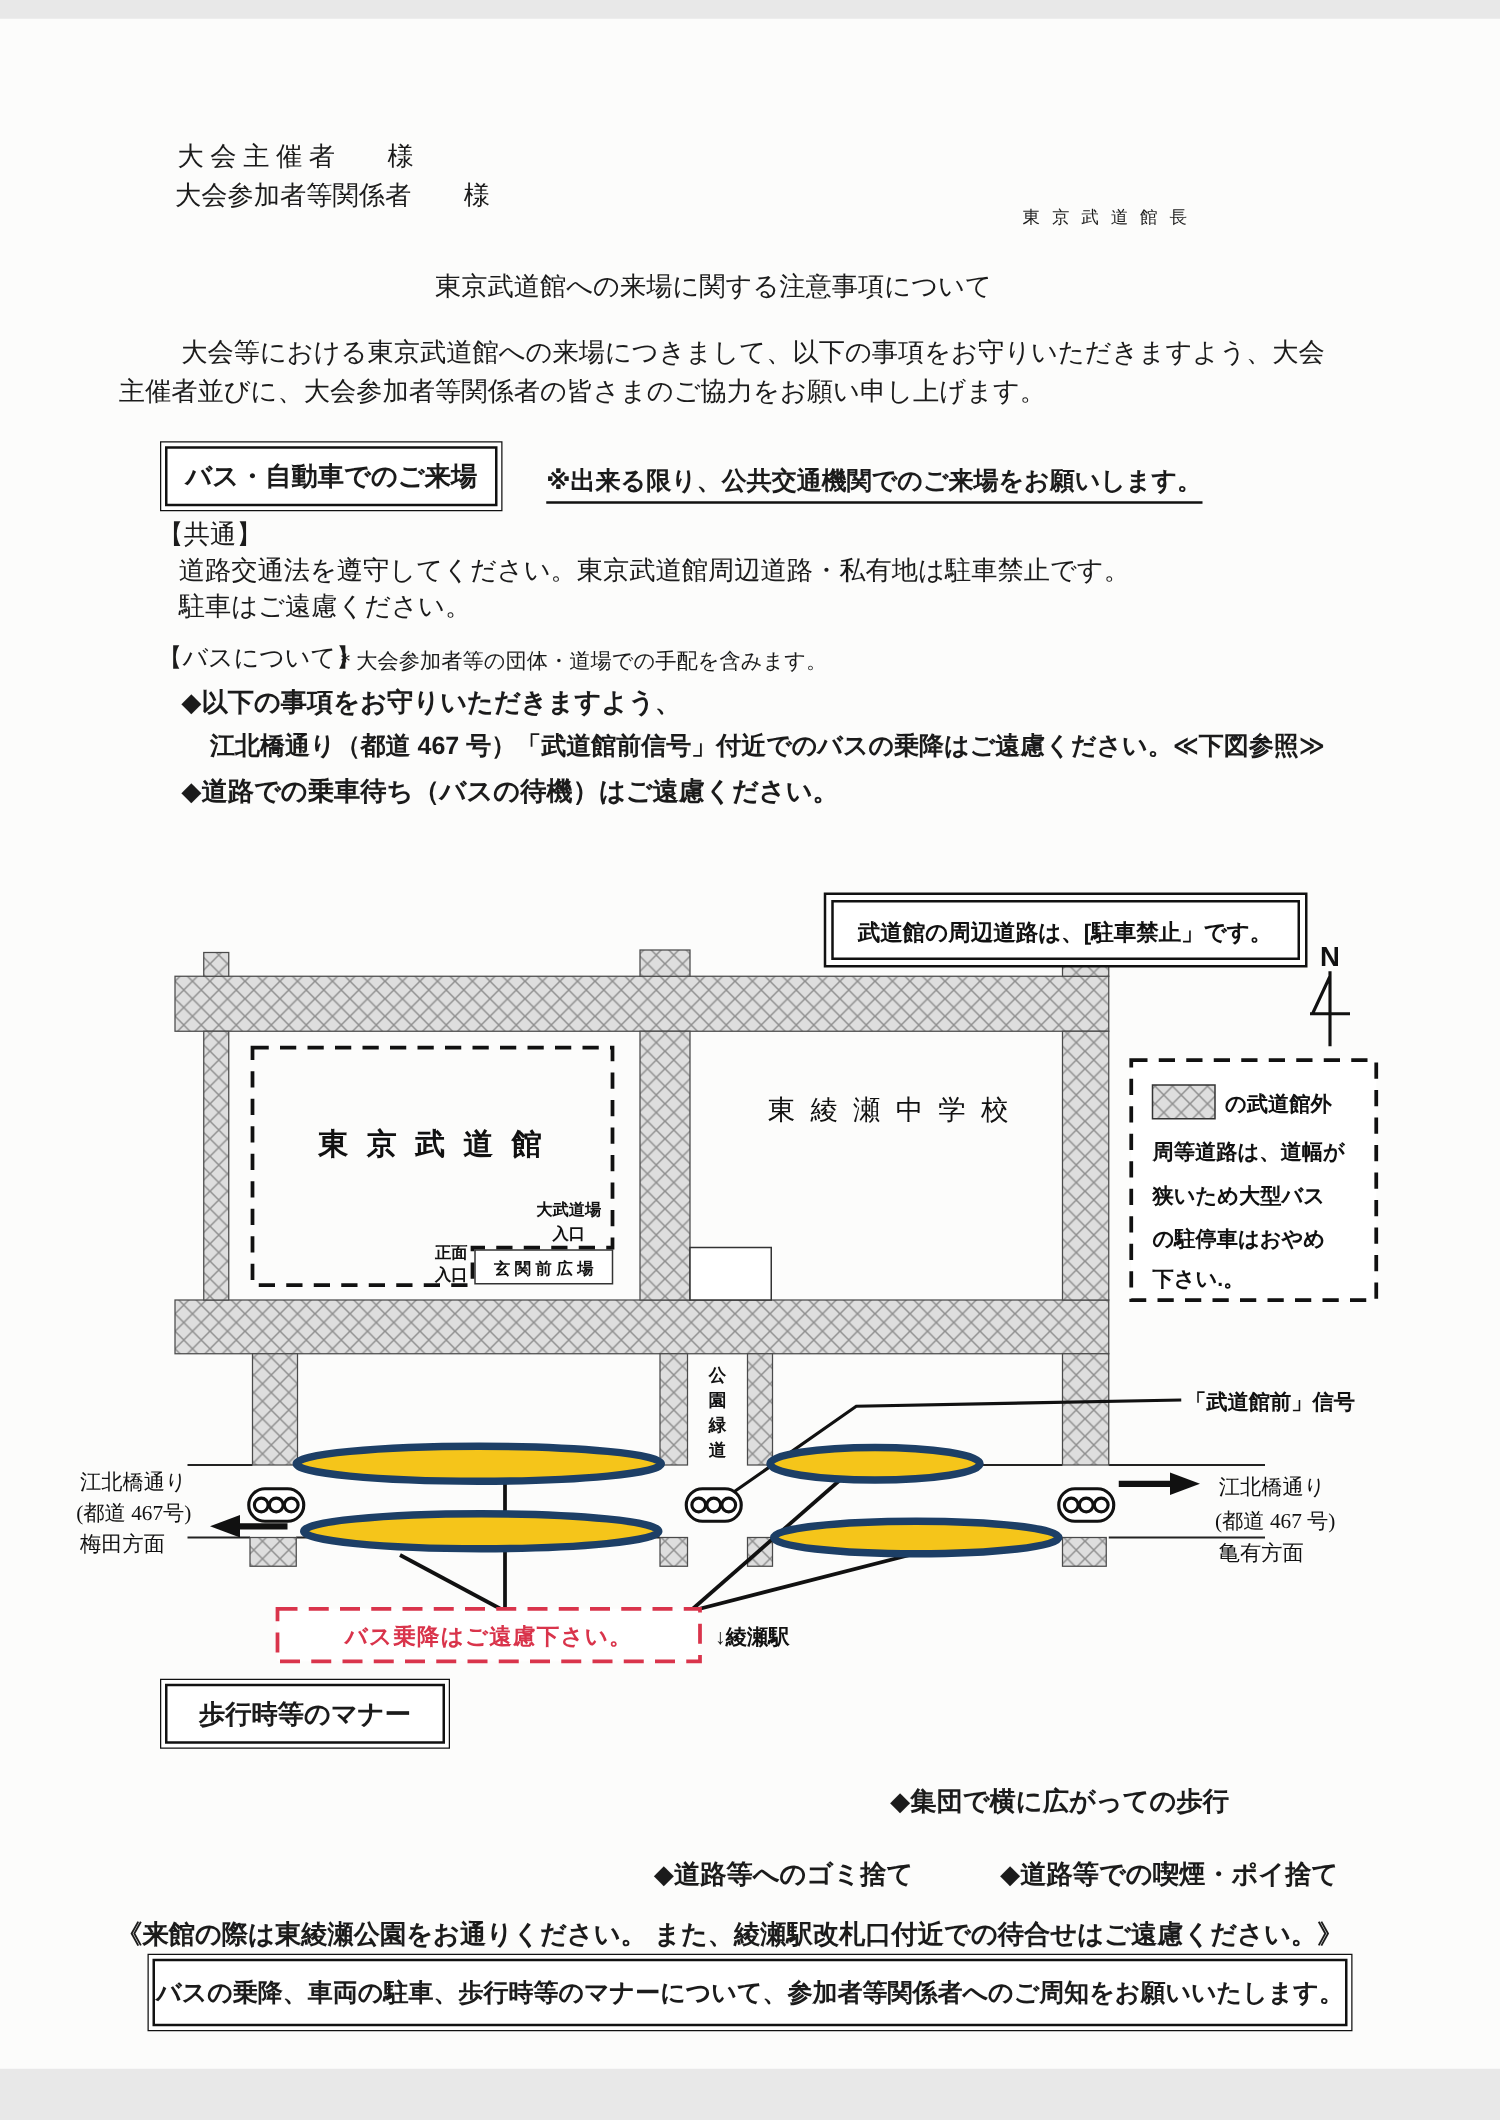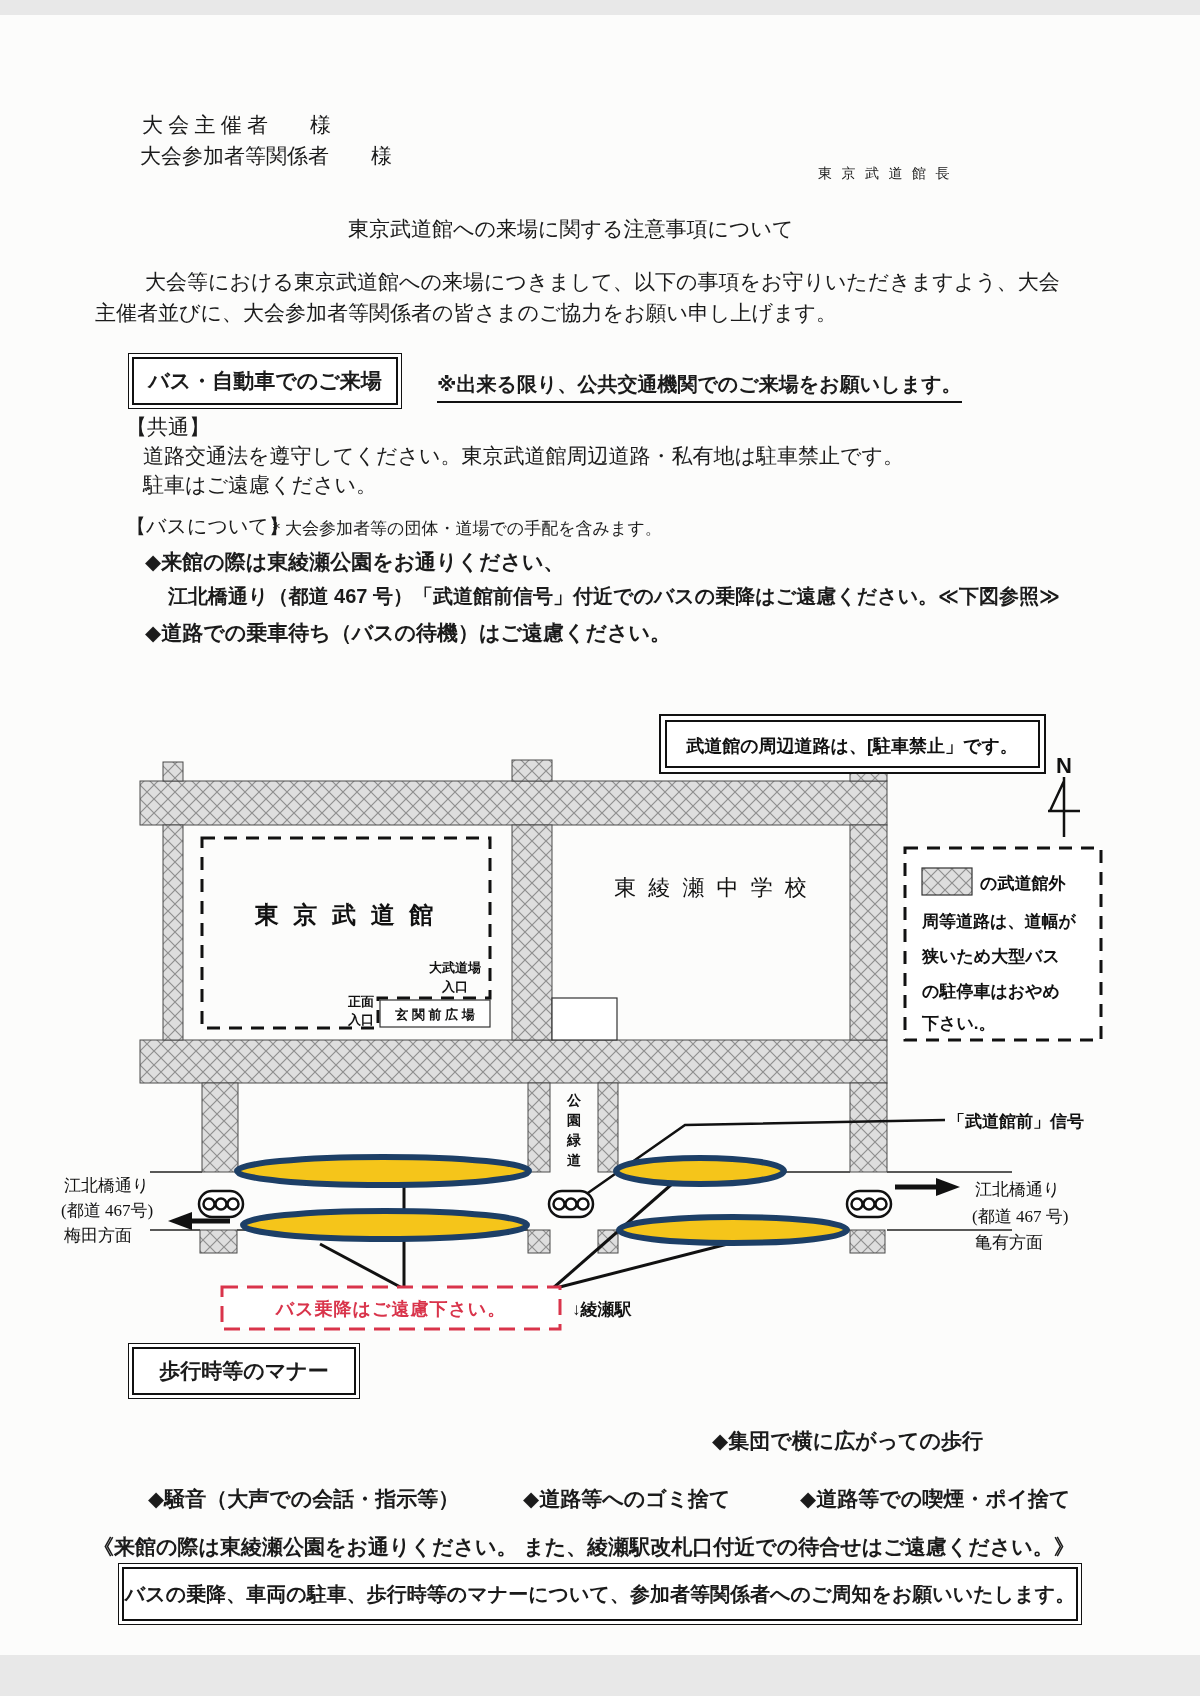--- a/index.html
+++ b/index.html
@@ -53,21 +53,21 @@
     <div class="inner gothic b" style="font-size:21px;">バス・自動車でのご来場</div>
   </div>
   <div class="abs gothic b underline" style="left:437px;top:356px;font-size:20px;">※出来る限り、公共交通機関でのご来場をお願いします。</div>
 
   <div class="abs serif" style="left:126px;top:398px;font-size:21px;">【共通】</div>
   <div class="abs serif" style="left:143px;top:427px;font-size:21px;">道路交通法を遵守してください。東京武道館周辺道路・私有地は駐車禁止です。</div>
   <div class="abs serif" style="left:143px;top:456px;font-size:21px;">駐車はご遠慮ください。</div>
 
   <div class="abs serif" style="left:126px;top:498px;font-size:20px;">【バスについて】</div>
   <div class="abs serif" style="left:268px;top:502px;font-size:17px;">＊大会参加者等の団体・道場での手配を含みます。</div>
-  <div class="abs gothic b" style="left:145px;top:533px;font-size:21px;">◆来館の際は東綾瀬公園をお通りください、</div>
+  <div class="abs gothic b" style="left:145px;top:533px;font-size:21px;">◆以下の事項をお守りいただきますよう、</div>
   <div class="abs gothic b" style="left:168px;top:568px;font-size:20px;">江北橋通り（都道 467 号）「武道館前信号」付近でのバスの乗降はご遠慮ください。≪下図参照≫</div>
   <div class="abs gothic b" style="left:145px;top:604px;font-size:21px;">◆道路での乗車待ち（バスの待機）はご遠慮ください。</div>
 
   <svg class="abs" style="left:40px;top:640px;" width="1120" height="680" viewBox="40 640 1120 680">
     <defs>
       <pattern id="hatch" width="14" height="14" patternUnits="userSpaceOnUse">
         <rect width="14" height="14" fill="#dedede"></rect>
         <path d="M0,0 L14,14 M14,0 L0,14" stroke="#8f8f8f" stroke-width="1.2"></path>
       </pattern>
     </defs>
@@ -174,21 +174,20 @@
     <rect class="redbox" x="222" y="1272" width="338" height="42"></rect>
     <text class="redtext" x="391" y="1300" font-size="18" font-weight="bold" letter-spacing="1" text-anchor="middle">バス乗降はご遠慮下さい。</text>
     <text x="572" y="1300" font-size="17" font-weight="bold">↓綾瀬駅</text>
   </svg>
 
   <div class="dbox" style="left:128px;top:1328px;width:232px;height:56px;">
     <div class="inner gothic b" style="font-size:21px;">歩行時等のマナー</div>
   </div>
 
   <div class="abs gothic b" style="left:712px;top:1412px;font-size:21px;">◆集団で横に広がっての歩行</div>
-  <div class="abs gothic b" style="left:148px;top:1470px;font-size:21px;">◆騒音（大声での会話・指示等）</div>
   <div class="abs gothic b" style="left:523px;top:1470px;font-size:21px;">◆道路等へのゴミ捨て</div>
   <div class="abs gothic b" style="left:800px;top:1470px;font-size:21px;">◆道路等での喫煙・ポイ捨て</div>
 
   <div class="abs gothic b" style="left:93px;top:1518px;font-size:21px;">《来館の際は東綾瀬公園をお通りください。 また、綾瀬駅改札口付近での待合せはご遠慮ください。》</div>
 
   <div class="dbox" style="left:118px;top:1548px;width:964px;height:62px;">
     <div class="inner gothic b" style="font-size:20px;">バスの乗降、車両の駐車、歩行時等のマナーについて、参加者等関係者へのご周知をお願いいたします。</div>
   </div>
 
 </div>

